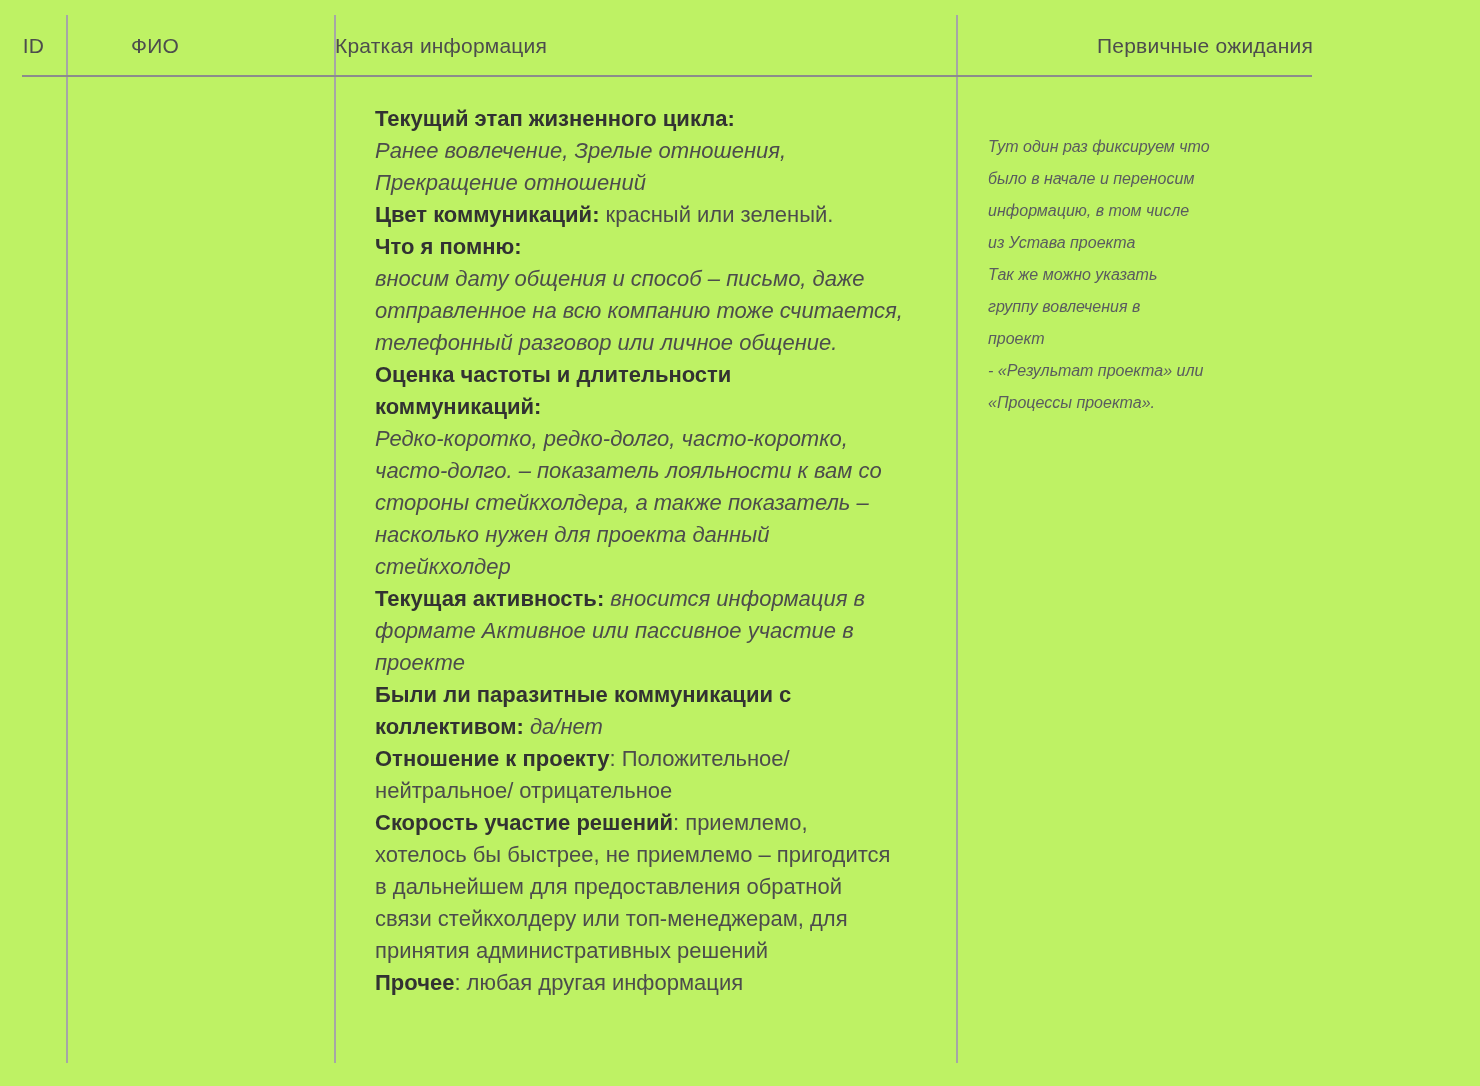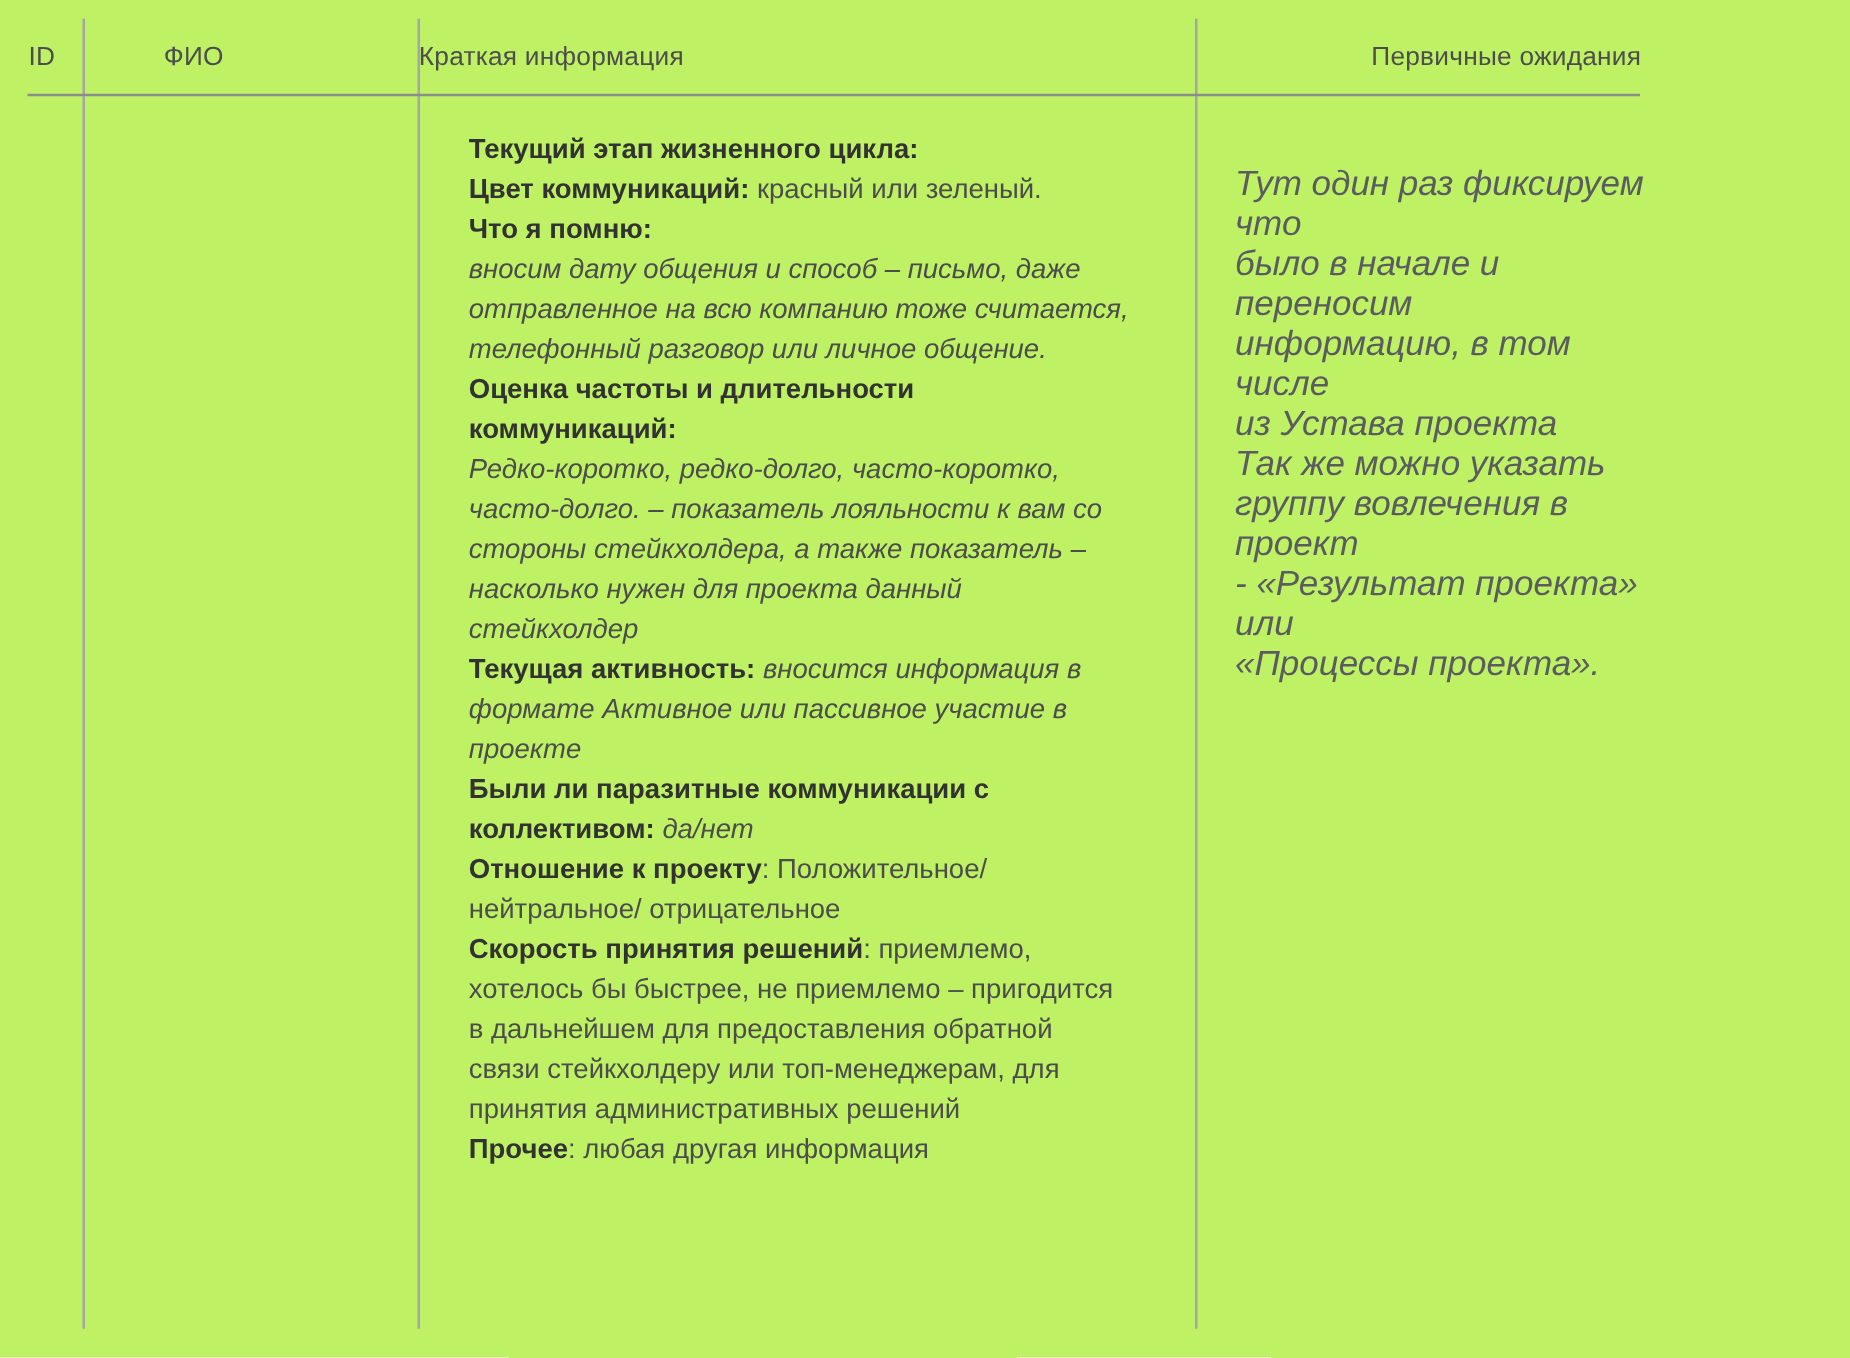--- a/index.html
+++ b/index.html
@@ -66,21 +66,21 @@
   .run-bold    { font-weight: 700; color: #323232; }
   .run-italic  { font-style: italic; }
   .run-regular { }
 
   
   .cell-expect {
     position: absolute;
     left: 988px;
     top: 131px;
     width: 335px;
-    font-size: 28px;
+    font-size: 16px;
     line-height: 32px;
     color: #5a5c5f;
     font-style: italic;
     white-space: pre-line;
   }
 </style>
 </head>
 <body>
 
 <div class="page">
@@ -93,40 +93,42 @@
   <div class="th th-id">ID</div>
   <div class="th th-fio">ФИО</div>
   <div class="th th-brief">Краткая информация</div>
   <div class="th th-expect">Первичные ожидания</div>
 
   <div class="cell-id"></div>
   <div class="cell-fio"></div>
 
   <div class="cell-brief">
       <div class="para"><span class="run-bold">Текущий этап жизненного цикла:</span></div>
+      <div class="para"><span class="run-italic">Ранее вовлечение, Зрелые отношения,
+Прекращение отношений</span></div>
       <div class="para"><span class="run-bold">Цвет коммуникаций: </span><span class="run-regular">красный или зеленый.</span></div>
       <div class="para"><span class="run-bold">Что я помню:</span></div>
       <div class="para"><span class="run-italic">вносим дату общения и способ – письмо, даже
 отправленное на всю компанию тоже считается,
 телефонный разговор или личное общение.</span></div>
       <div class="para"><span class="run-bold">Оценка частоты и длительности
 коммуникаций:</span></div>
       <div class="para"><span class="run-italic">Редко-коротко, редко-долго, часто-коротко,
 часто-долго. – показатель лояльности к вам со
 стороны стейкхолдера, а также показатель –
 насколько нужен для проекта данный
 стейкхолдер</span></div>
       <div class="para"><span class="run-bold">Текущая активность: </span><span class="run-italic">вносится информация в
 формате Активное или пассивное участие в
 проекте</span></div>
       <div class="para"><span class="run-bold">Были ли паразитные коммуникации с
 коллективом: </span><span class="run-italic">да/нет</span></div>
       <div class="para"><span class="run-bold">Отношение к проекту</span><span class="run-regular">: Положительное/
 нейтральное/ отрицательное</span></div>
-      <div class="para"><span class="run-bold">Скорость принятия решений</span><span class="run-regular">: приемлемо,
+      <div class="para"><span class="run-bold">Скорость участие решений</span><span class="run-regular">: приемлемо,
 хотелось бы быстрее, не приемлемо – пригодится
 в дальнейшем для предоставления обратной
 связи стейкхолдеру или топ-менеджерам, для
 принятия административных решений</span></div>
       <div class="para"><span class="run-bold">Прочее</span><span class="run-regular">: любая другая информация</span></div>
     </div>
 
   <div class="cell-expect">Тут один раз фиксируем что
 было в начале и переносим
 информацию, в том числе

